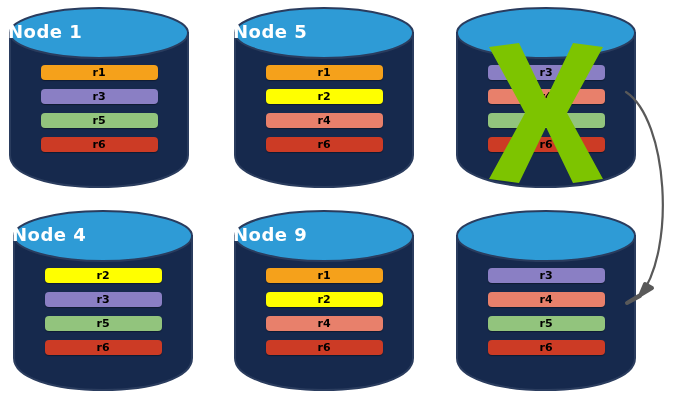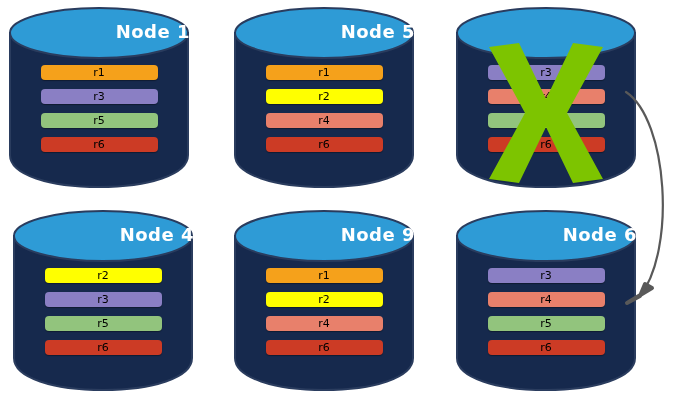--- a/index.html
+++ b/index.html
@@ -25,21 +25,21 @@
     left: 0;
     top: 0;
     width: 182px;
     height: 186px;
   }
   .node-title {
     position: absolute;
     left: 0;
     top: 16px;
     width: 182px;
-    text-align: right;
+    text-align: left;
     color: #ffffff;
     font-size: 18px;
     font-weight: bold;
     letter-spacing: 0.5px;
     z-index: 3;
     pointer-events: none;
   }
   .replicas {
     position: absolute;
     left: 0;
@@ -48,21 +48,21 @@
     z-index: 2;
   }
   .replica {
     position: relative;
     width: 117px;
     height: 15px;
     margin: 0 auto 9px auto;
     border-radius: 4px;
     color: #000000;
     font-size: 11px;
-    font-weight: normal;
+    font-weight: bold;
     line-height: 15px;
     text-align: center;
     box-shadow: 0 1px 1px rgba(0,0,0,0.35);
   }
   .fail-x {
     position: absolute;
     left: 16px;
     top: 38px;
     width: 150px;
     height: 140px;
@@ -149,21 +149,20 @@
           <div class="replica" style="background: rgb(255, 255, 0);">r2</div>
           <div class="replica" style="background: rgb(232, 128, 107);">r4</div>
           <div class="replica" style="background: rgb(204, 59, 37);">r6</div>
         </div>
       </div>
       <div class="node" style="left: 455px; top: 208px;">
         <svg class="node-svg" viewBox="0 0 182 186">
           <path d="M 2 28 L 2 150 C 2 170 42 182 91 182 C 140 182 180 170 180 150 L 180 28 Z" fill="#16294d" stroke="#2a3c5e" stroke-width="2"></path>
           <ellipse cx="91" cy="28" rx="89" ry="25" fill="#2e9bd6" stroke="#2a3c5e" stroke-width="2"></ellipse>
         </svg>
-        <div class="node-title">Node 6</div>
         <div class="replicas">
           <div class="replica" style="background: rgb(138, 127, 196);">r3</div>
           <div class="replica" style="background: rgb(232, 128, 107);">r4</div>
           <div class="replica" style="background: rgb(146, 196, 125);">r5</div>
           <div class="replica" style="background: rgb(204, 59, 37);">r6</div>
         </div>
       </div>
     </div>
 
   <svg id="flow-arrow" viewBox="0 0 676 402" xmlns="http://www.w3.org/2000/svg">

